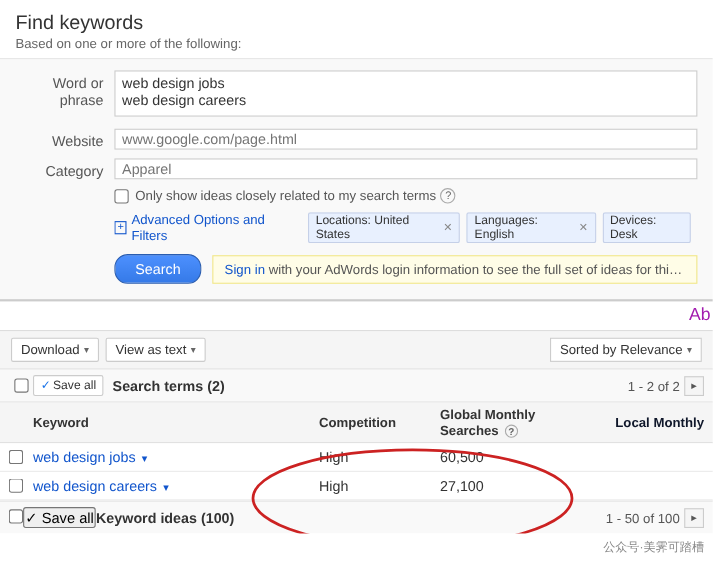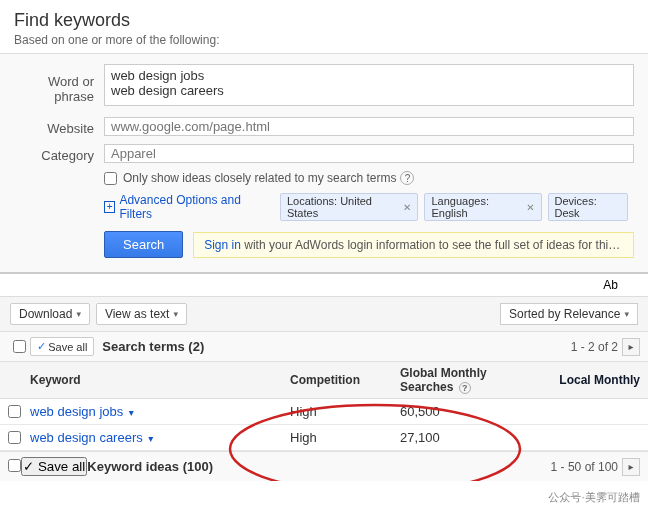--- a/index.html
+++ b/index.html
@@ -29,21 +29,21 @@
     }
 
     
     .form-section {
       padding: 10px 14px;
       background: #f9f9f9;
       border-bottom: 2px solid #ccc;
     }
     .form-row {
       display: flex;
-      align-items: center;
+      align-items: flex-start;
       margin-bottom: 8px;
     }
     .form-label {
       width: 90px;
       text-align: right;
       padding-right: 10px;
       padding-top: 4px;
       color: #555;
       font-size: 13px;
       flex-shrink: 0;
@@ -155,21 +155,21 @@
       margin-left: 90px;
       margin-bottom: 4px;
     }
     .search-btn {
       background: linear-gradient(to bottom, #4d90fe, #357ae8);
       border: 1px solid #2a5db0;
       color: #fff;
       padding: 5px 18px;
       font-size: 13px;
       cursor: pointer;
-      border-radius: 2px;
+      border-radius: 12px;
       font-family: Arial, sans-serif;
     }
     .sign-in-notice {
       background: #fffde7;
       border: 1px solid #f0e68c;
       padding: 5px 10px;
       font-size: 12px;
       color: #555;
       margin-left: 10px;
       flex: 1;
@@ -178,23 +178,23 @@
       text-overflow: ellipsis;
     }
     .sign-in-notice a {
       color: #1155cc;
       text-decoration: none;
     }
 
     
     .ab-row {
       text-align: right;
-      padding: 4px 30px;
-      font-size: 12px;
-      color: #000000;
+      padding: 4px 2px;
+      font-size: 16px;
+      color: #a21caf;
     }
 
     
     .toolbar {
       display: flex;
       align-items: center;
       padding: 6px 10px;
       border-bottom: 1px solid #ddd;
       border-top: 1px solid #ddd;
       background: #f5f5f5;

